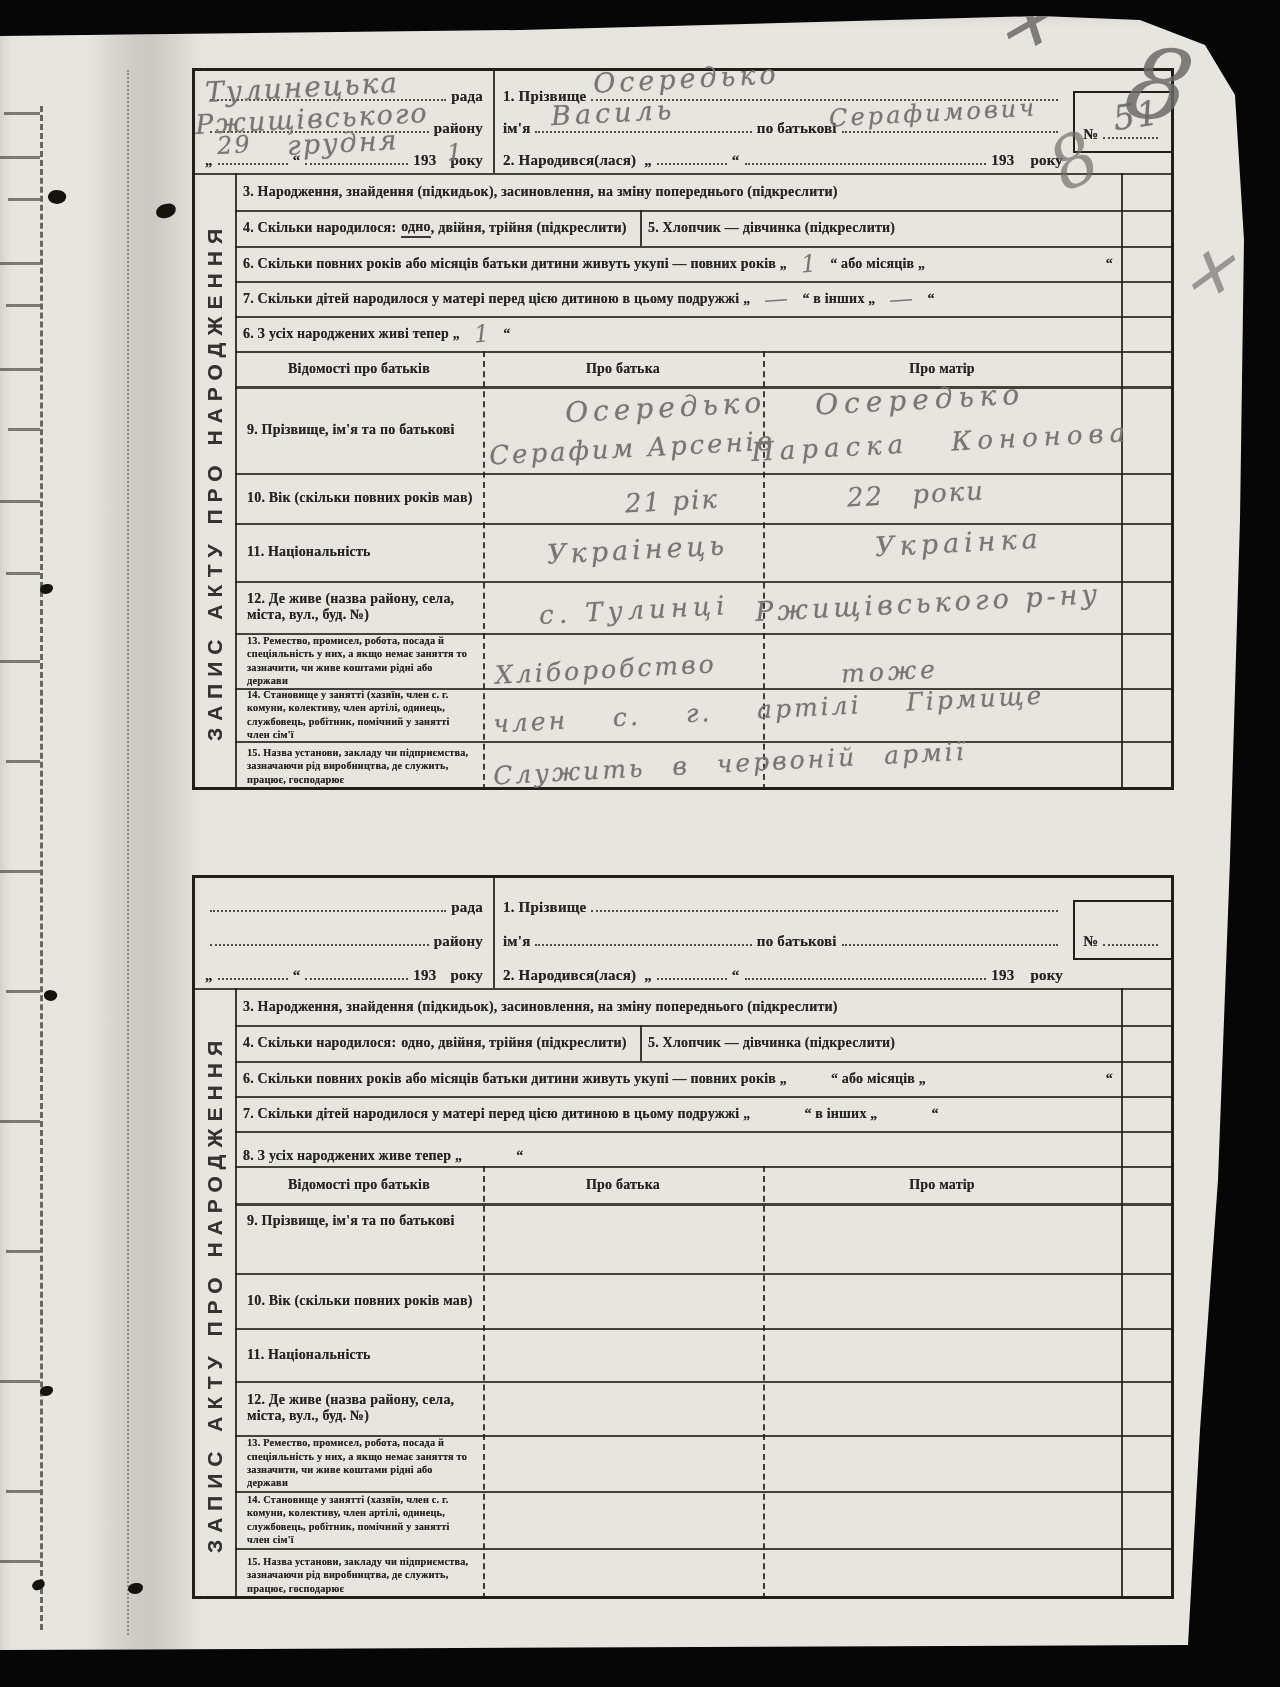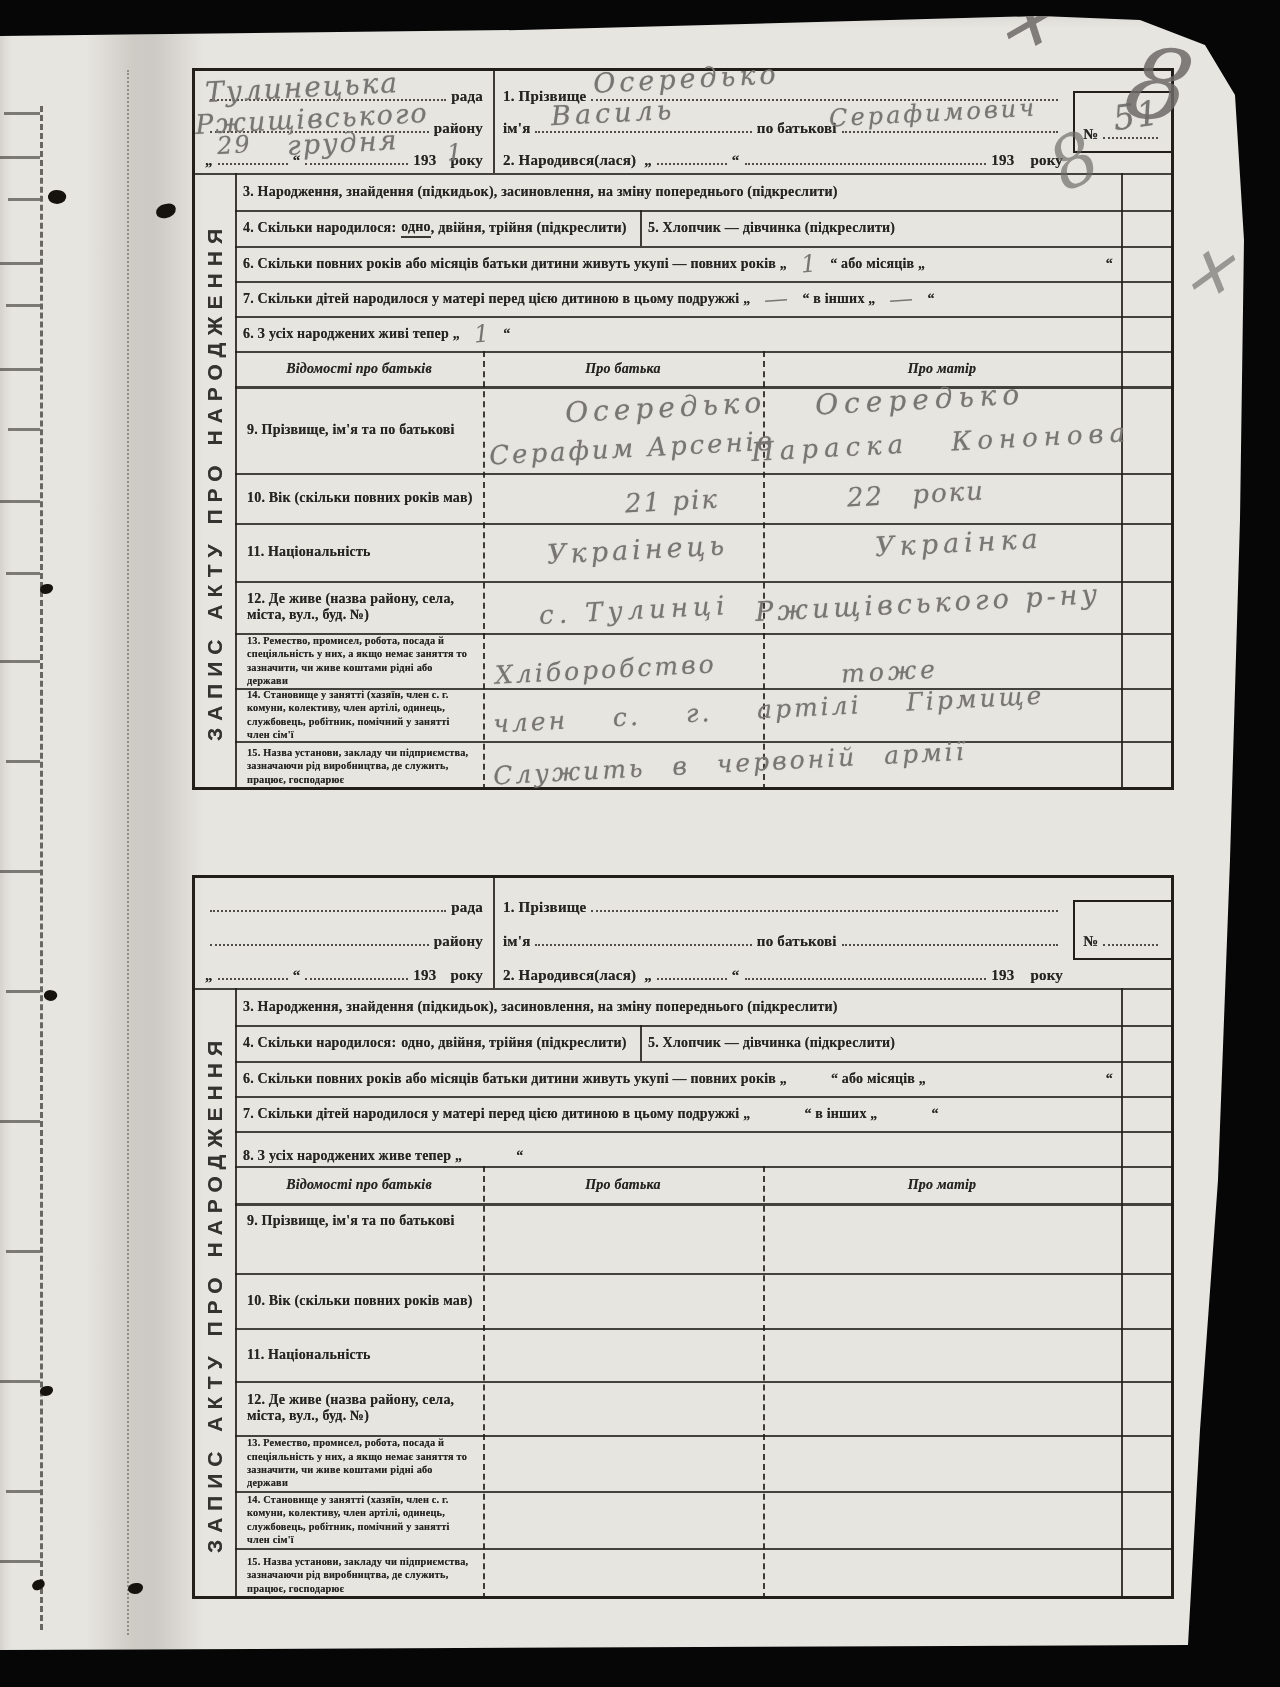--- a/index.html
+++ b/index.html
@@ -31,21 +31,21 @@
   .rowline.full{left:0;width:976px;}
   .rowline.strong{border-top-width:3px;}
   .vline{position:absolute;width:0;border-left:2.5px solid rgba(32,29,25,.85);}
   .vline.dash{border-left-style:dashed;border-left-width:2px;}
 
   .print{color:#262522;font-weight:600;letter-spacing:.2px;
          text-shadow:0 0 .5px rgba(20,20,20,.55);}
   .fs15{font-size:15px;} .fs14{font-size:14px;}
   .fs10{font-size:10.3px;line-height:1.3;font-weight:600;}
   .cell{position:absolute;display:flex;align-items:center;padding:0 8px;box-sizing:border-box;}
-  .cellc{justify-content:center;text-align:left;font-style:italic;}
+  .cellc{justify-content:center;text-align:left;}
   .leader{flex:1;height:12px;border-bottom:2.2px dotted #504d47;margin:0 5px 4px 5px;align-self:end;}
   .leader.short{flex:0 0 70px;}
   .hline{position:absolute;left:0;right:0;display:flex;align-items:flex-end;padding:0 10px;height:28px;}
 
   .u{border-bottom:2.5px solid #3a3936;padding-bottom:1px;}
 
   .side-label{position:absolute;left:0;width:40px;display:flex;align-items:center;justify-content:center;}
   .side-label span{writing-mode:vertical-rl;transform:rotate(180deg);
         font-family:"Liberation Sans",sans-serif;font-size:21px;font-weight:700;
         letter-spacing:7px;color:#34332f;text-shadow:0 0 .5px rgba(20,20,20,.5);}

